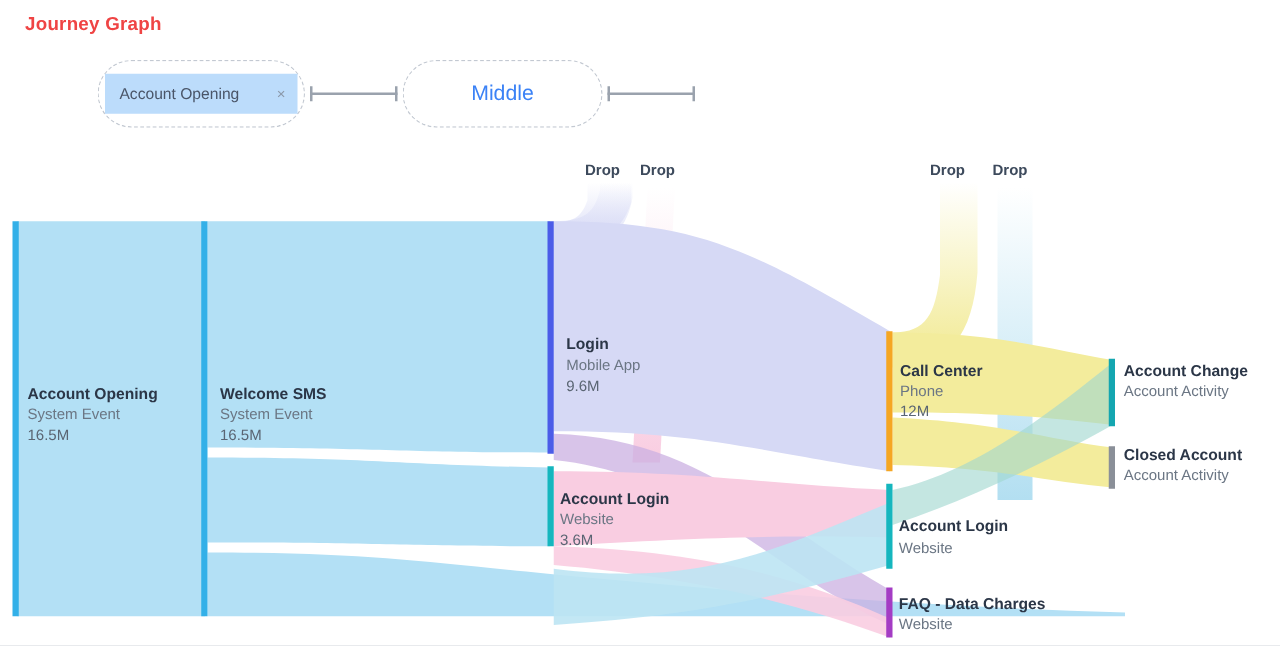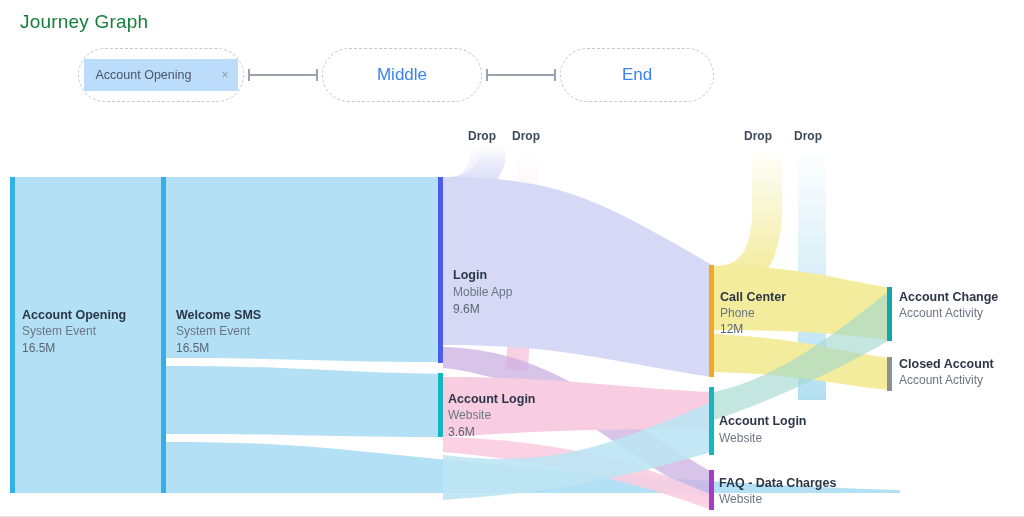--- a/index.html
+++ b/index.html
@@ -24,24 +24,24 @@
     box-sizing: border-box;
     border-bottom: 1px solid #e8eaed;
     overflow: hidden;
   }
 
   
   .page-title {
     position: absolute;
     left: 20px;
     top: 11px;
-    font-size: 19px;
-    color: #15803d;
+    font-size: 15px;
+    color: #ef4444;
     letter-spacing: .2px;
-    font-weight: 400;
+    font-weight: 700;
   }
 
   .stage-bar {
     position: absolute;
     left: 78px;
     top: 47px;
     height: 56px;
     display: flex;
     align-items: center;
   }
@@ -174,23 +174,20 @@
       </div>
 
     <div class="stage stage-1">
       <span class="stage-label">Middle</span>
     </div>
 
     <div class="connector">
         <span class="cap-left"></span>
       </div>
 
-    <div class="stage stage-2">
-      <span class="stage-label">End</span>
-    </div>
 
   </div>
 
   <svg id="sankey" viewBox="0 0 1024 517">
     <defs>
       <linearGradient id="gradDropIndigo" x1="0" y1="1" x2="0" y2="0">
         <stop offset="0%" stop-color="#d6d9f5" stop-opacity="1"></stop>
         <stop offset="100%" stop-color="#d6d9f5" stop-opacity="0"></stop>
       </linearGradient>
       <linearGradient id="gradDropPink" x1="0" y1="1" x2="0" y2="0">

